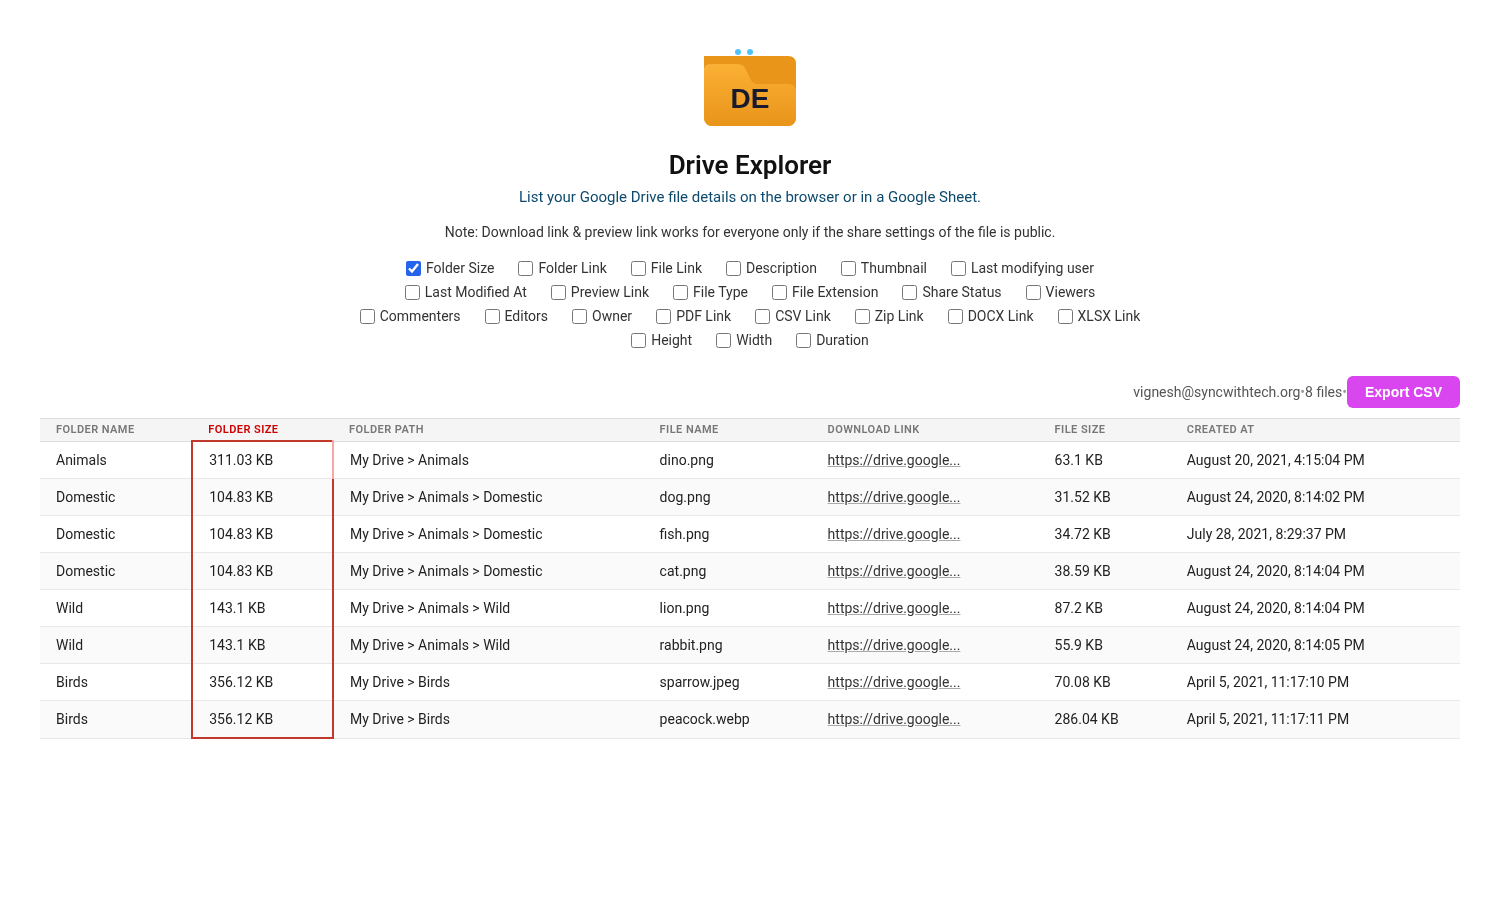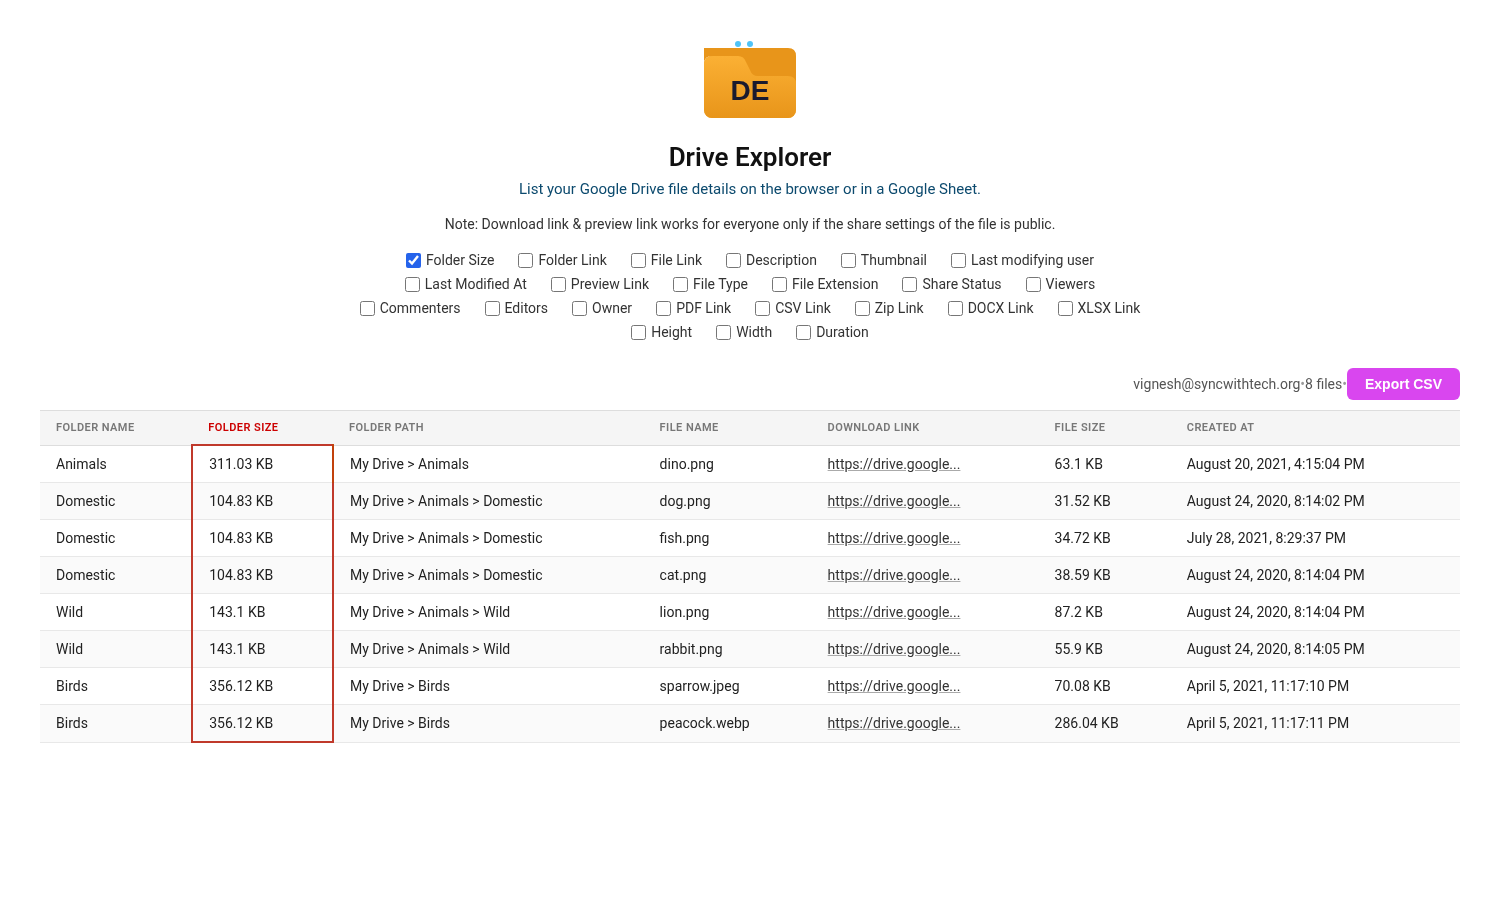--- a/index.html
+++ b/index.html
@@ -7,21 +7,21 @@
       font-family: -apple-system, BlinkMacSystemFont, 'Segoe UI', Roboto, sans-serif;
       background: #fff;
       color: #222;
       min-height: 915px;
       width: 1500px;
     }
     .header-section {
       display: flex;
       flex-direction: column;
       align-items: center;
-      padding-top: 28px;
+      padding-top: 36px;
     }
     .app-icon {
       width: 100px;
       height: 100px;
       margin-bottom: 14px;
     }
     .app-title {
       font-size: 26px;
       font-weight: 600;
       color: #111;
@@ -102,21 +102,21 @@
       border-collapse: collapse;
       font-size: 14px;
     }
     thead tr {
       background: #f5f5f5;
       border-top: 1px solid #ddd;
       border-bottom: 1px solid #ddd;
     }
     thead th {
       text-align: left;
-      padding: 10px 16px;
+      padding: 4px 16px;
       font-size: 11px;
       font-weight: 600;
       color: #777;
       letter-spacing: 0.04em;
       text-transform: uppercase;
       white-space: nowrap;
     }
     tbody tr {
       border-bottom: 1px solid #e8e8e8;
     }
@@ -264,21 +264,21 @@
         <th>FOLDER PATH</th>
         <th>FILE NAME</th>
         <th>DOWNLOAD LINK</th>
         <th>FILE SIZE</th>
         <th>CREATED AT</th>
       </tr>
     </thead>
     <tbody id="table-body">
     <tr>
       <td>Animals</td>
-      <td style="border-left: 2px solid #c0392b; border-right: 2px solid #c2410c; border-top: 2px solid #c0392b;">311.03 KB</td>
+      <td style="border-left: 2px solid #c0392b; border-right: 2px solid #fca5a5; border-top: 2px solid #c0392b;">311.03 KB</td>
       <td>My Drive &gt; Animals</td>
       <td>dino.png</td>
       <td><span class="download-link">https://drive.google...</span></td>
       <td>63.1 KB</td>
       <td>August 20, 2021, 4:15:04 PM</td>
     </tr>
         <tr>
       <td>Domestic</td>
       <td style="border-left: 2px solid #c0392b; border-right: 2px solid #c0392b;">104.83 KB</td>
       <td>My Drive &gt; Animals &gt; Domestic</td>

